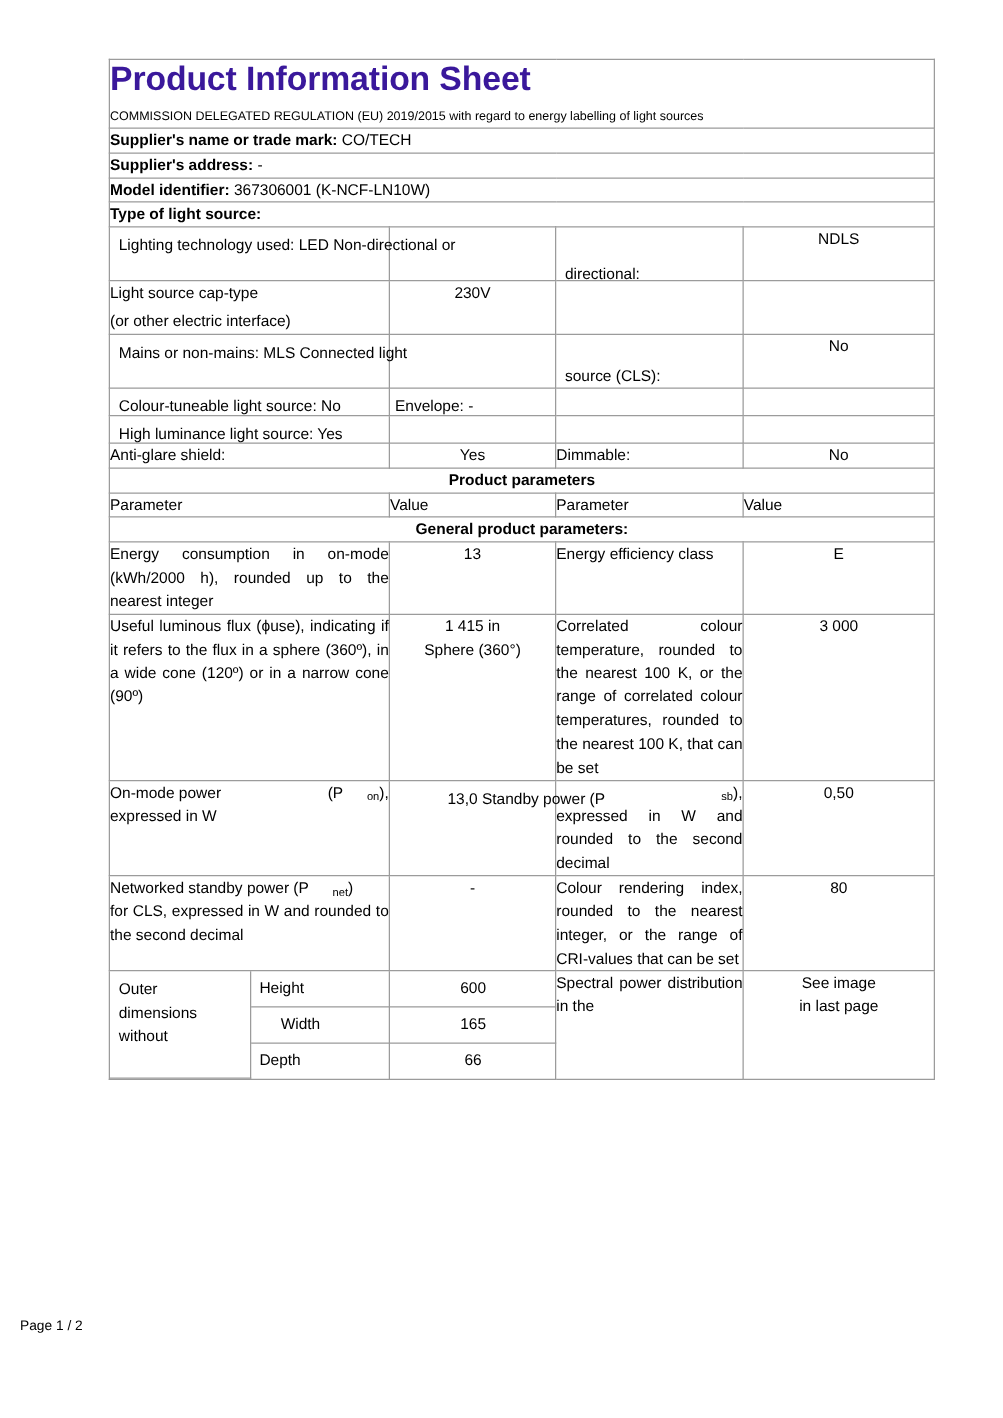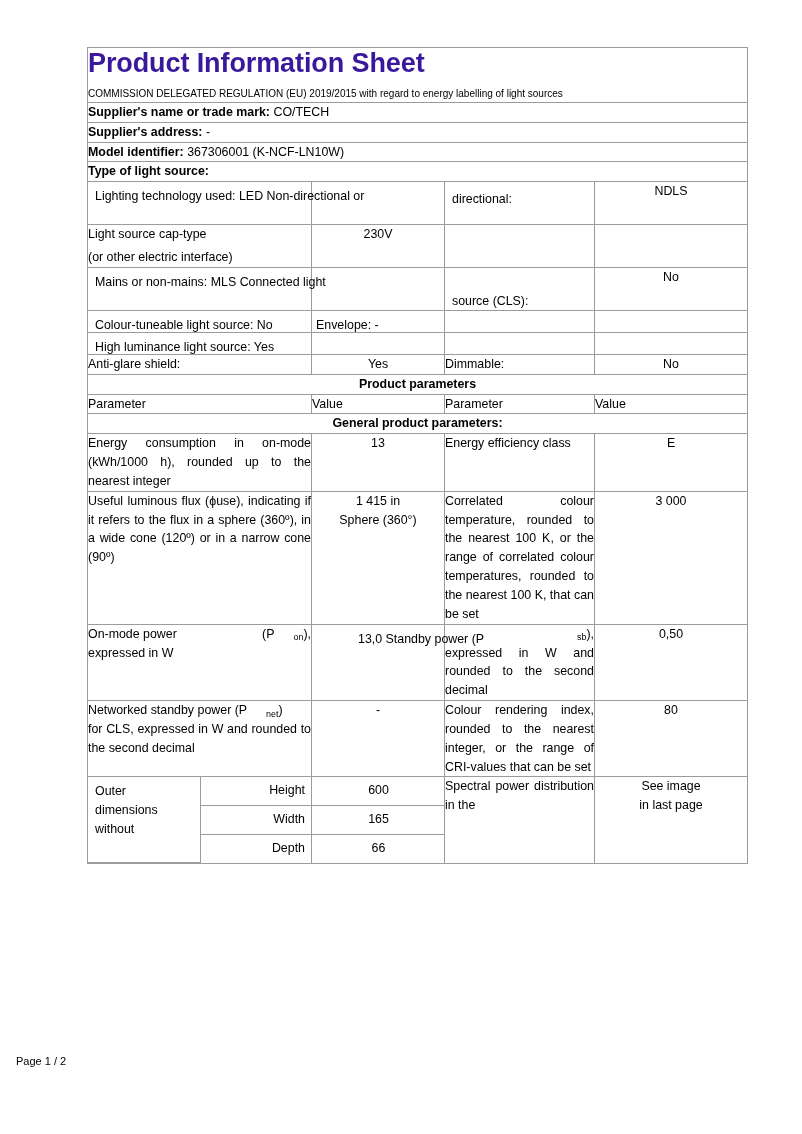--- a/index.html
+++ b/index.html
@@ -107,21 +107,21 @@
     border-bottom: 1px solid #9b9b9b;
     font-size: 12.4px;
     padding: 4px 7px 5px 7px;
   }
   .dims tr:last-child td { border-bottom: none; }
   .dims .dname { width: 112px; }
   .dims .dval { text-align: center; }
 
   .nopad { padding: 0 !important; }
   .nb-l { border-left: none !important; }
-  .nb-r { border-right: none !important; text-align: right; }
+  .nb-r { border-right: none !important; }
 
   .footer {
     position: absolute;
     left: 0;
     top: 1055px;
     width: 731px;
     font-size: 11px;
   }
 </style>
 </head>
@@ -174,21 +174,21 @@
 
       <tr>
         <td class="overflow" style="height:42px;">
           <span class="spill" style="left:7px;">
             <span>Lighting technology used: LED</span>
             <span>Non-directional  or</span>
           </span>
         </td>
         <td></td>
         <td class="overflow">
-          <span class="spill" style="left:7px; top:8px;">directional:</span>
+          <span class="spill" style="left:7px; top:28px;">directional:</span>
         </td>
         <td class="cell-c">NDLS</td>
       </tr>
 
       <tr>
         <td class="cell" style="height:36px;">
           <div>Light source cap-type</div>
           <div style="margin-top:4px;">(or other electric interface)</div>
         </td>
         <td class="cell-c">230V</td>
@@ -246,21 +246,21 @@
         <td class="cell">Value</td>
         <td class="cell">Parameter</td>
         <td class="cell">Value</td>
       </tr>
 
       <tr>
         <td colspan="4" class="bandhdr">General product parameters:</td>
       </tr>
 
       <tr>
-        <td class="cell-j wrap">Energy consumption in on-mode (kWh/1000 h), rounded up to the nearest integer</td>
+        <td class="cell-j wrap">Energy consumption in on-mode (kWh/2000 h), rounded up to the nearest integer</td>
         <td class="cell-c">13</td>
         <td class="cell-j wrap">Energy efficiency class</td>
         <td class="cell-c">E</td>
       </tr>
 
       <tr>
         <td class="cell-j wrap">Useful luminous flux (ϕuse), indicating if it refers to the flux in a sphere (360º), in a wide cone (120º) or in a narrow cone (90º)</td>
         <td class="cell-c">
           <div>1 415 in</div>
           <div>Sphere (360°)</div>

